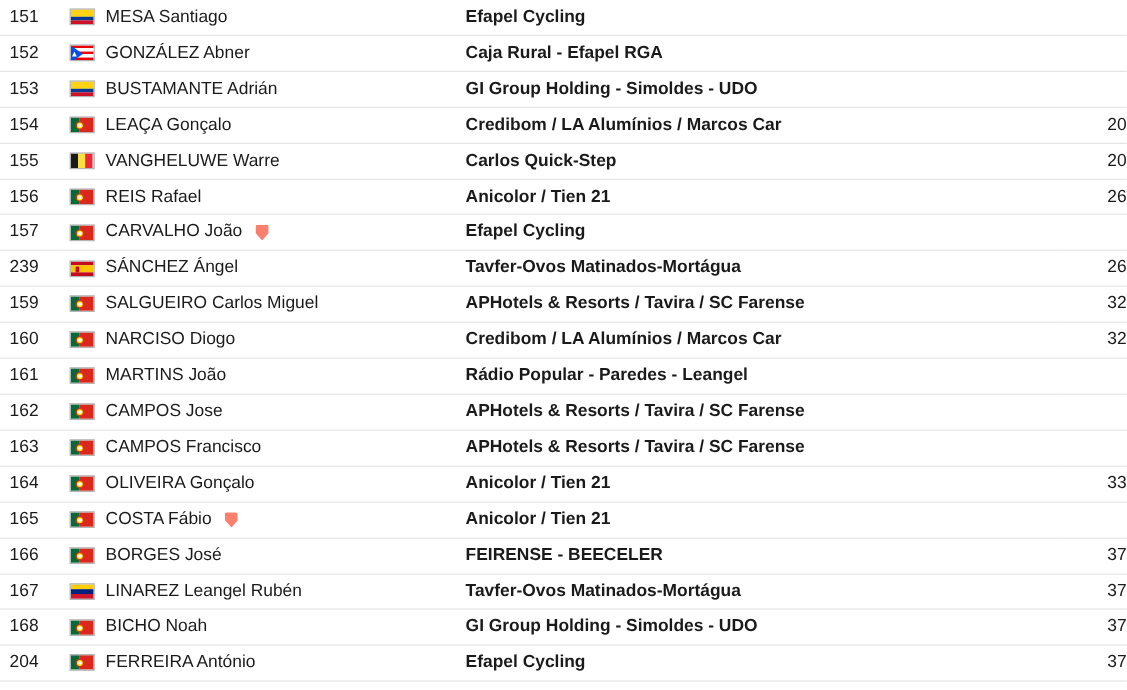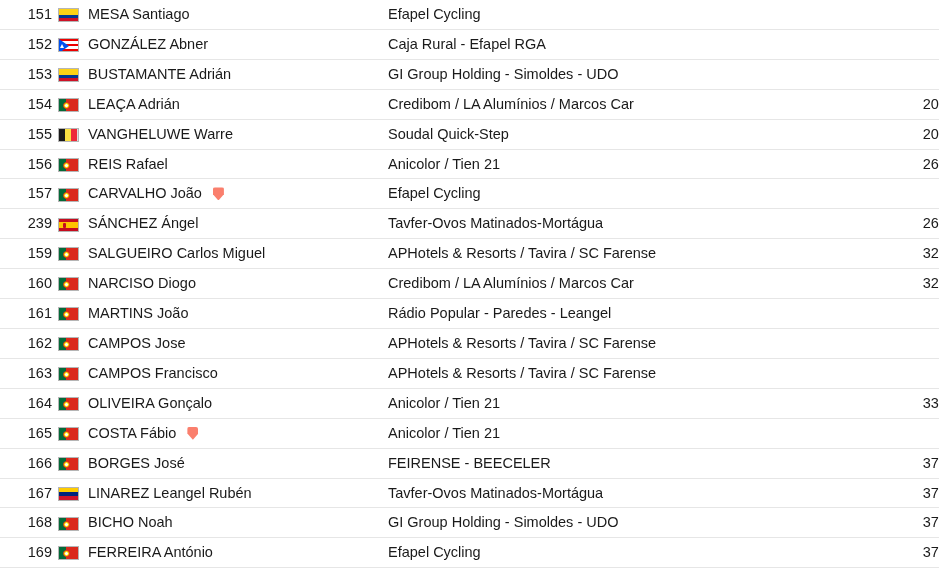--- a/index.html
+++ b/index.html
@@ -34,35 +34,36 @@
     padding: 0;
     vertical-align: middle;
     font-size: 14.5px;
     line-height: 28.9px;
     white-space: nowrap;
     overflow: hidden;
   }
 
   .col-rank {
     width: 44px;
-    text-align: right;
+    text-align: left;
     padding-left: 8px !important;
     color: #1a1a1a;
   }
   .col-flag {
     width: 32px;
     text-align: center;
   }
   .col-rider {
     width: 292px;
     padding-left: 4px !important;
   }
   .col-team {
     width: 495px;
     padding-left: 8px !important;
+    font-weight: bold;
   }
   .col-time {
     width: 76px;
     text-align: right;
     padding-right: 6px !important;
   }
 
   .rider-cell {
     display: flex;
     align-items: center;
@@ -207,35 +208,35 @@
           </div>
         </td>
         <td class="col-team">GI Group Holding - Simoldes - UDO</td>
         <td class="col-time same-time">″</td>
       </tr>
       <tr>
         <td class="col-rank">154</td>
         <td class="col-flag"><span class="flag flag-pt"><i class="g"></i><i class="r"></i><i class="crest"></i><i class="crest2"></i></span></td>
         <td class="col-rider">
           <div class="rider-cell">
-            <span class="rider-name">LEAÇA Adrián</span>
+            <span class="rider-name">LEAÇA Gonçalo</span>
           </div>
         </td>
         <td class="col-team">Credibom / LA Alumínios / Marcos Car</td>
         <td class="col-time">20:20</td>
       </tr>
       <tr>
         <td class="col-rank">155</td>
         <td class="col-flag"><span class="flag flag-be"><i class="a"></i><i class="b"></i><i class="c"></i></span></td>
         <td class="col-rider">
           <div class="rider-cell">
             <span class="rider-name">VANGHELUWE Warre</span>
           </div>
         </td>
-        <td class="col-team">Soudal Quick-Step</td>
+        <td class="col-team">Carlos Quick-Step</td>
         <td class="col-time">20:26</td>
       </tr>
       <tr>
         <td class="col-rank">156</td>
         <td class="col-flag"><span class="flag flag-pt"><i class="g"></i><i class="r"></i><i class="crest"></i><i class="crest2"></i></span></td>
         <td class="col-rider">
           <div class="rider-cell">
             <span class="rider-name">REIS Rafael</span>
           </div>
         </td>
@@ -370,21 +371,21 @@
         <td class="col-flag"><span class="flag flag-pt"><i class="g"></i><i class="r"></i><i class="crest"></i><i class="crest2"></i></span></td>
         <td class="col-rider">
           <div class="rider-cell">
             <span class="rider-name">BICHO Noah</span>
           </div>
         </td>
         <td class="col-team">GI Group Holding - Simoldes - UDO</td>
         <td class="col-time">37:02</td>
       </tr>
       <tr>
-        <td class="col-rank">169</td>
+        <td class="col-rank">204</td>
         <td class="col-flag"><span class="flag flag-pt"><i class="g"></i><i class="r"></i><i class="crest"></i><i class="crest2"></i></span></td>
         <td class="col-rider">
           <div class="rider-cell">
             <span class="rider-name">FERREIRA António</span>
           </div>
         </td>
         <td class="col-team">Efapel Cycling</td>
         <td class="col-time">37:06</td>
       </tr>
       <tr>

